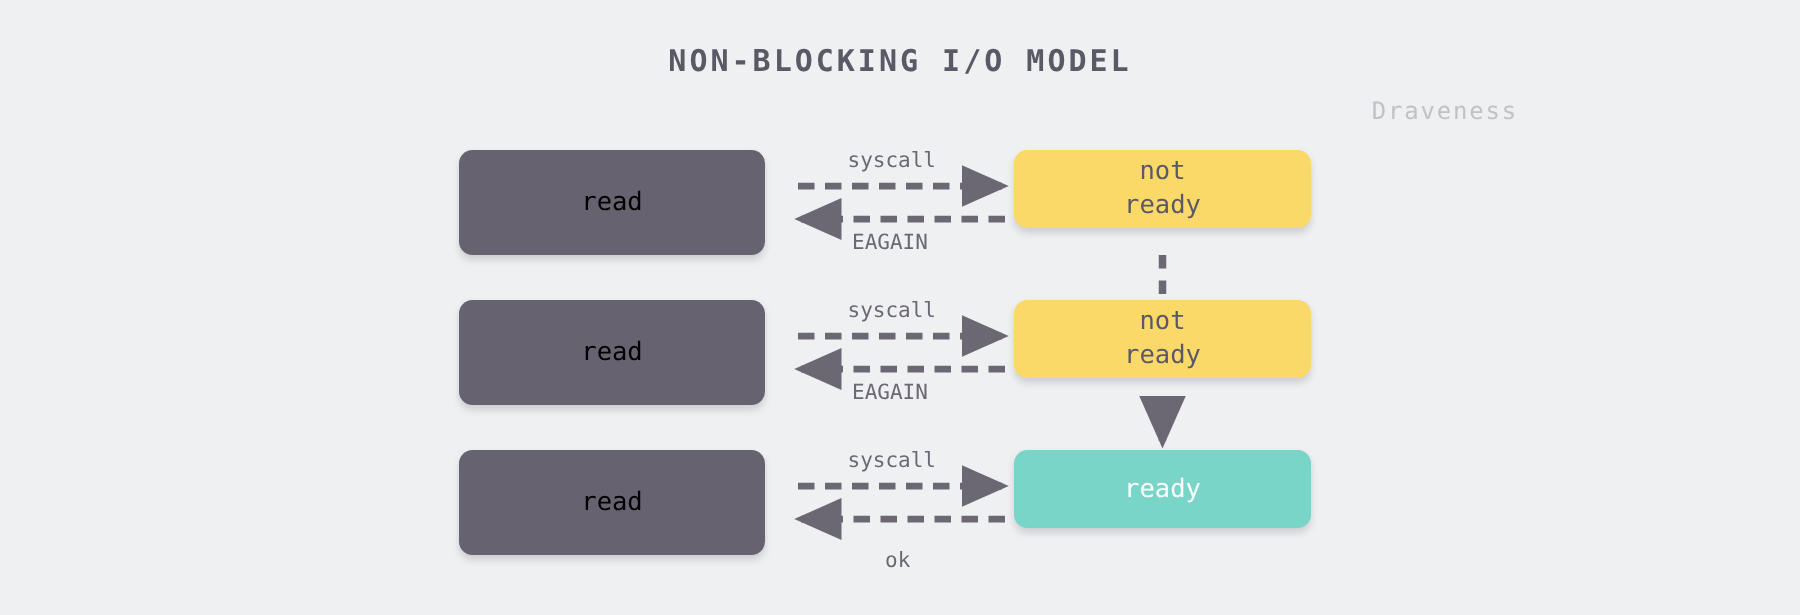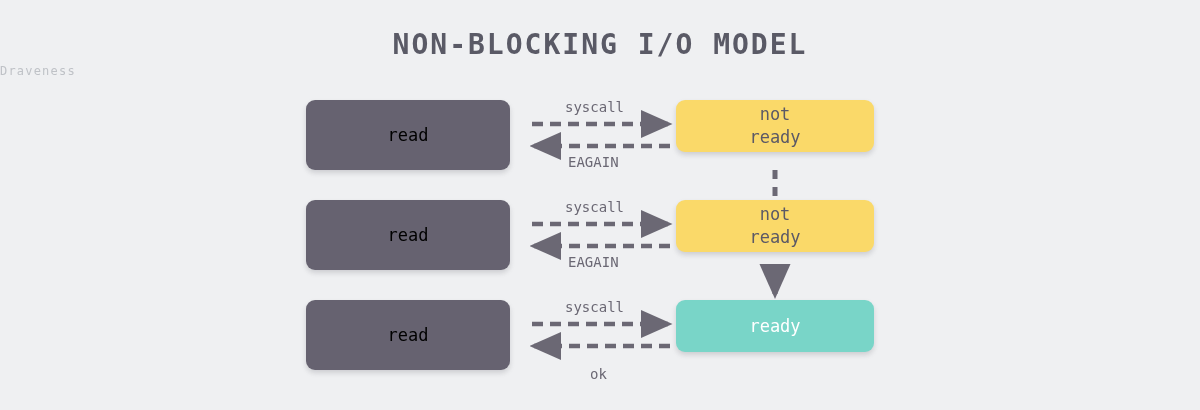--- a/index.html
+++ b/index.html
@@ -22,34 +22,34 @@
   }
 
   
   .title {
     position: absolute;
     top: 28px;
     left: 0;
     width: 1200px;
     text-align: center;
     font-family: "DejaVu Sans Mono", monospace;
-    font-size: 28px;
+    font-size: 20px;
     font-weight: bold;
     letter-spacing: 2px;
     color: #5a5a66;
     white-space: pre;
   }
   .subtitle {
     position: absolute;
     top: 64px;
     left: 0;
     width: 1012px;
-    text-align: left;
+    text-align: right;
     font-family: "DejaVu Sans Mono", monospace;
-    font-size: 12px;
+    font-size: 16px;
     letter-spacing: 1.2px;
     color: #bfc2c7;
   }
 
   
   .box {
     position: absolute;
     border-radius: 9px;
     display: flex;
     align-items: center;

